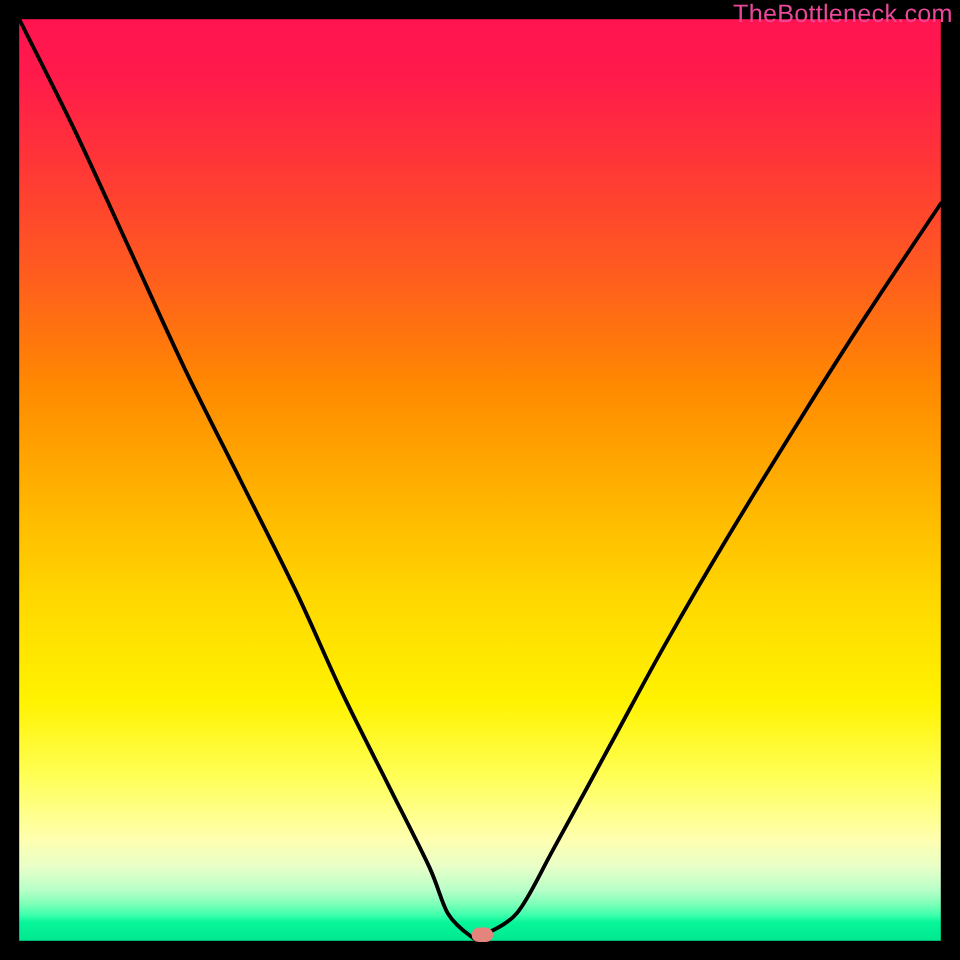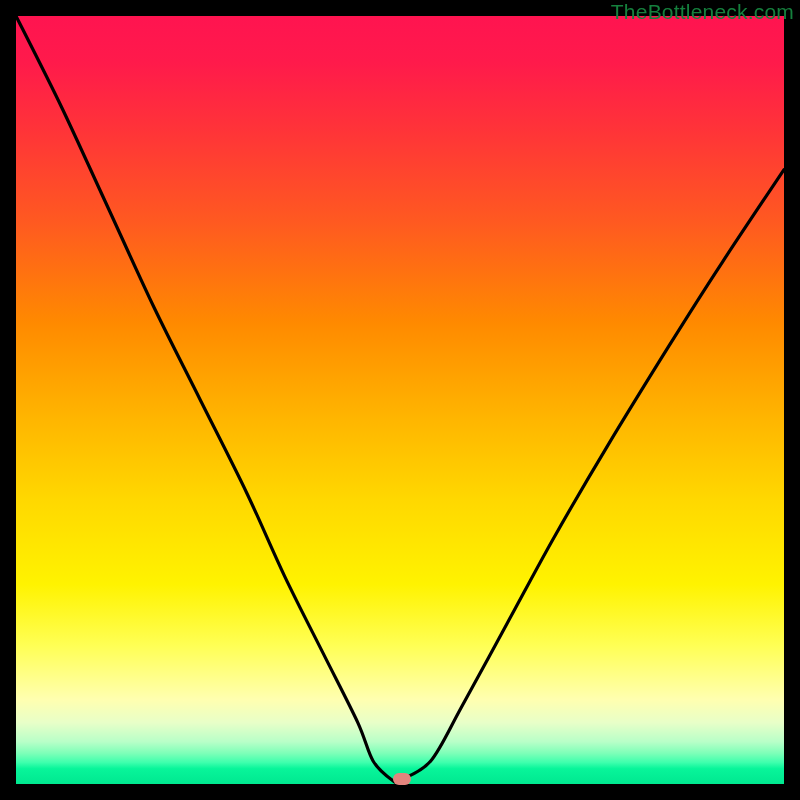--- a/index.html
+++ b/index.html
@@ -57,21 +57,21 @@
     width: 18px;
     height: 12px;
     background: #e3847d;
     border-radius: 6px;
     transform: translate(-50%, -50%);
   }
   .watermark {
     position: absolute;
     top: 0;
     right: 6px;
-    color: #15803d;
+    color: #ec4899;
     font-size: 21px;
     font-weight: 500;
     letter-spacing: 0.2px;
   }
 </style>
 </head>
 <body>
 
 <div class="frame">
   <div class="gradient"></div>

